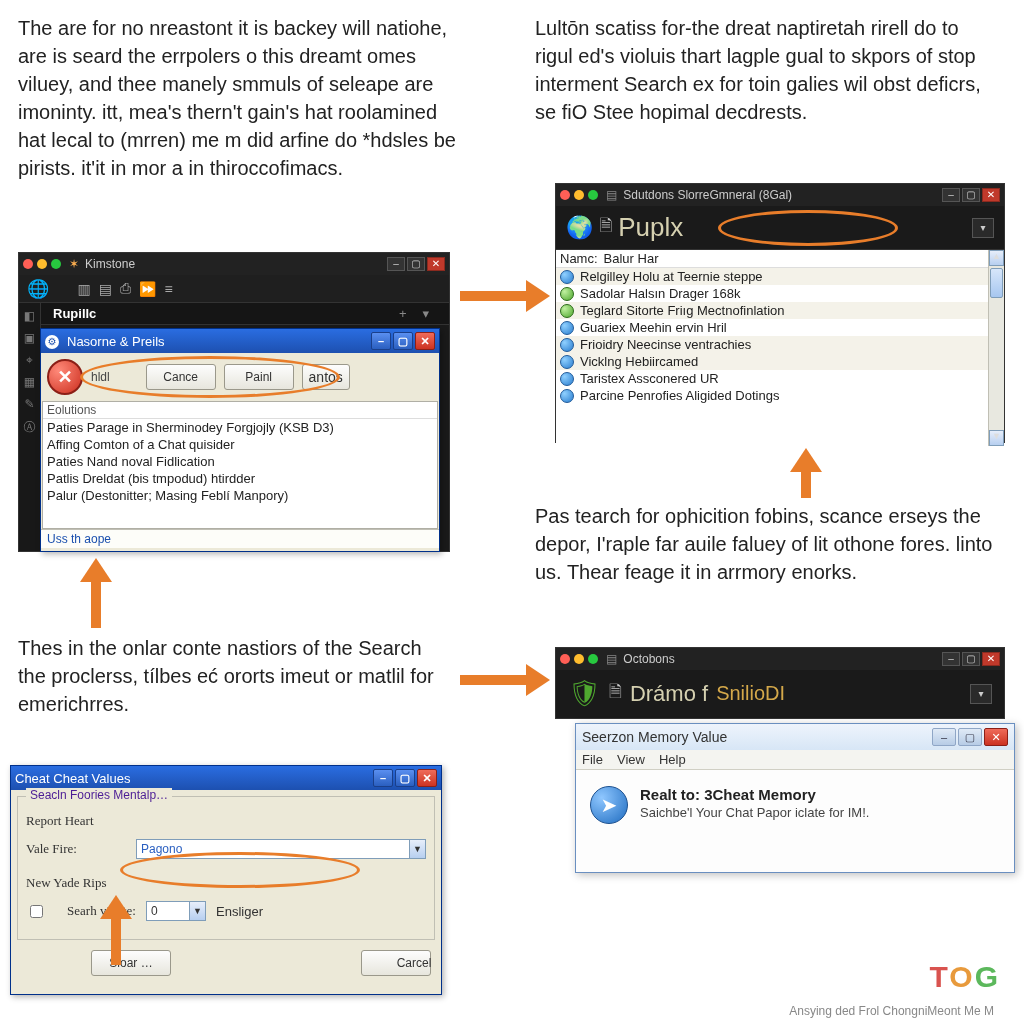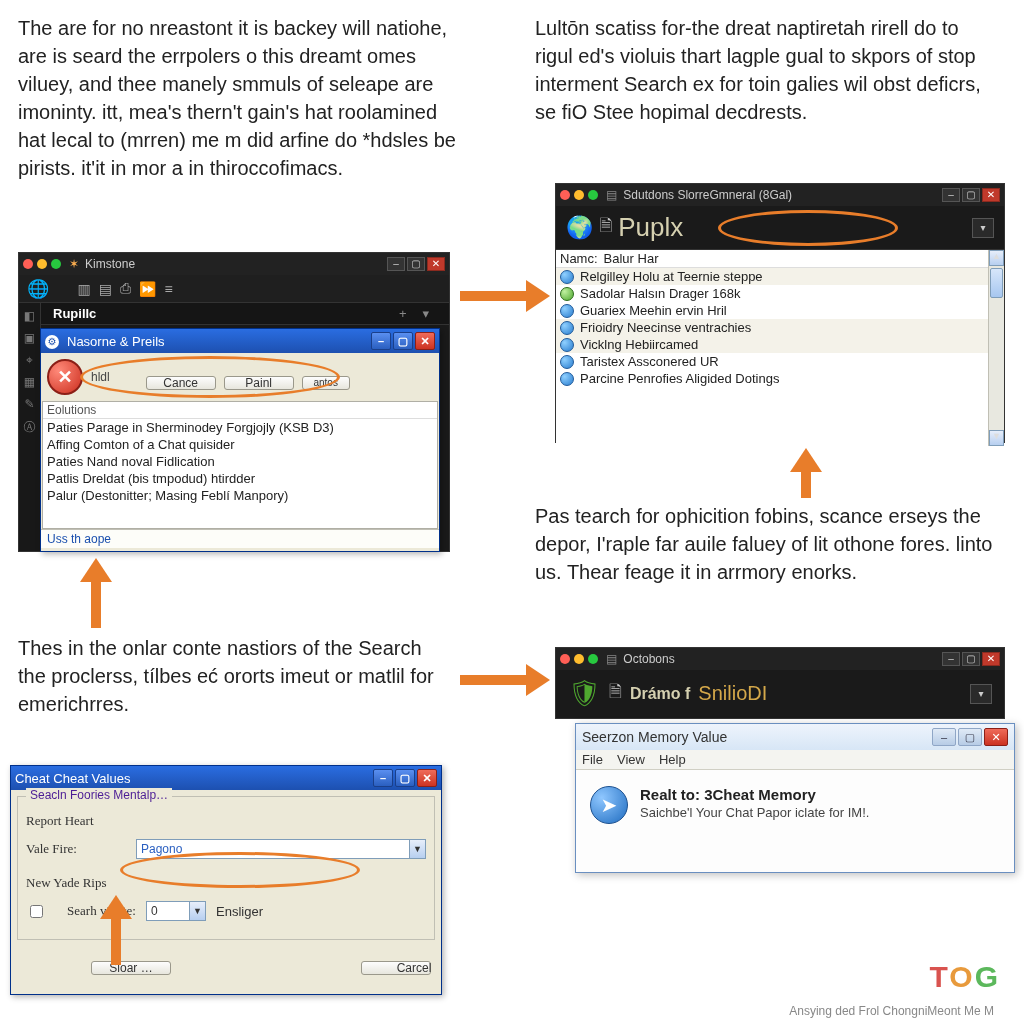--- a/index.html
+++ b/index.html
@@ -127,25 +127,24 @@
     width: 0; height: 0;
     border-style: solid;
   }
 
   .xp-button {
     display: inline-flex;
     align-items: center; justify-content: center;
     background: linear-gradient(#fdfdfd,#e7e6dd);
     border: 1px solid #9a988b;
     border-radius: 3px;
-    height: 14px;
+    height: 26px;
     padding: 0 12px;
     font-size: 12px;
     color: #333;
-    margin-top: 11px;
   }
   .xp-combo {
     display: flex; align-items: center;
     background: #fff; border: 1px solid #7f9db9;
     height: 20px; font-size: 12px; padding-left: 4px;
   }
   .xp-combo .arrowbtn {
     margin-left: auto; width: 16px; height: 100%;
     background: linear-gradient(#e7eefa,#b7cff0);
     border-left: 1px solid #7f9db9;
@@ -303,21 +302,21 @@
       <div class="tb">▢</div>
       <div class="tb close">✕</div>
     </div>
   </div>
   <div style="background:#ece9d8;padding:6px;display:flex;align-items:center;gap:8px;">
     <div style="width:36px;height:36px;border-radius:50%;background:radial-gradient(circle at 30% 30%,#ff8a7a,#cc2e1e);border:2px solid #8b1f17;display:flex;align-items:center;justify-content:center;color:#fff;font-weight:bold;font-size:18px;">✕</div>
     <span style="font-size:12px;color:#444;">hldl</span>
     <span style="flex:0 0 20px;"></span>
     <div class="xp-button" style="width:70px;">Cance</div>
     <div class="xp-button" style="width:70px;">Painl</div>
-    <div class="xp-button" style="width:48px;font-size:10px;">antos</div>
+    <div class="xp-button" style="width:48px;font-size:14px;">antos</div>
   </div>
   <div class="list-white" style="margin:0 1px;height:128px;overflow:hidden;">
     <div class="row" style="border-bottom:1px solid #ddd;font-size:12px;color:#555;">Eolutions</div>
     <div class="row">Paties Parage in Sherminodey Forgjojly (KSB D3)</div>
     <div class="row">Affing Comton of a Chat quisider</div>
     <div class="row">Paties Nand noval Fidlication</div>
     <div class="row">Patlis Dreldat (bis tmpodud) htirdder</div>
     <div class="row">Palur (Destonitter; Masing Feblí Manpory)</div>
   </div>
   <div style="border-top:1px solid #c0bfb4;padding:2px 6px;font-size:12px;color:#1a4fae;background:#fdfdf9;">Uss th aope</div>
@@ -353,20 +352,24 @@
         <span>Balur Har</span>
       </div>
       <div class="row alt">
           <span class="globe-icon"></span>
           <span>Relgilley Holu at Teernie steppe</span>
         </div>
       <div class="row">
           <span class="globe-icon green"></span>
           <span>Sadolar Halsın Drager 168k</span>
         </div>
+      <div class="row alt">
+          <span class="globe-icon green"></span>
+          <span>Teglard Sitorte Friıg Mectnofinlation</span>
+        </div>
       <div class="row">
           <span class="globe-icon"></span>
           <span>Guariex Meehin ervin Hril</span>
         </div>
       <div class="row alt">
           <span class="globe-icon"></span>
           <span>Frioidry Neecinse ventrachies</span>
         </div>
       <div class="row alt">
           <span class="globe-icon"></span>
@@ -403,21 +406,21 @@
     <span>Octobons</span>
     <div class="win-buttons-dark">
       <div class="wb">–</div>
       <div class="wb">▢</div>
       <div class="wb close">✕</div>
     </div>
   </div>
   <div style="display:flex;align-items:center;gap:8px;padding:8px 12px;">
     <span style="color:#4fa82f;font-size:26px;">🛡</span>
     <span style="color:#ccc;font-size:16px;">🗎</span>
-    <span style="color:#d5d0b0;font-size:16px;font-weight:bold;">Drámo f</span>
+    <span style="color:#d5d0b0;font-size:22px;">Drámo f</span>
     <span style="color:#d4a84a;font-size:20px;">SnilioDI</span>
     <div style="margin-left:auto;width:22px;height:20px;background:#2a2a2a;border:1px solid #555;display:flex;align-items:center;justify-content:center;color:#ccc;font-size:10px;">▾</div>
   </div>
 </div>
 
 <div class="vista-dialog" style="left:575px; top:723px; width:440px; height:150px;">
   <div class="vista-titlebar">
     <span>Seerzon Memory Value</span>
     <div class="tbtns">
       <div class="tb">–</div>

